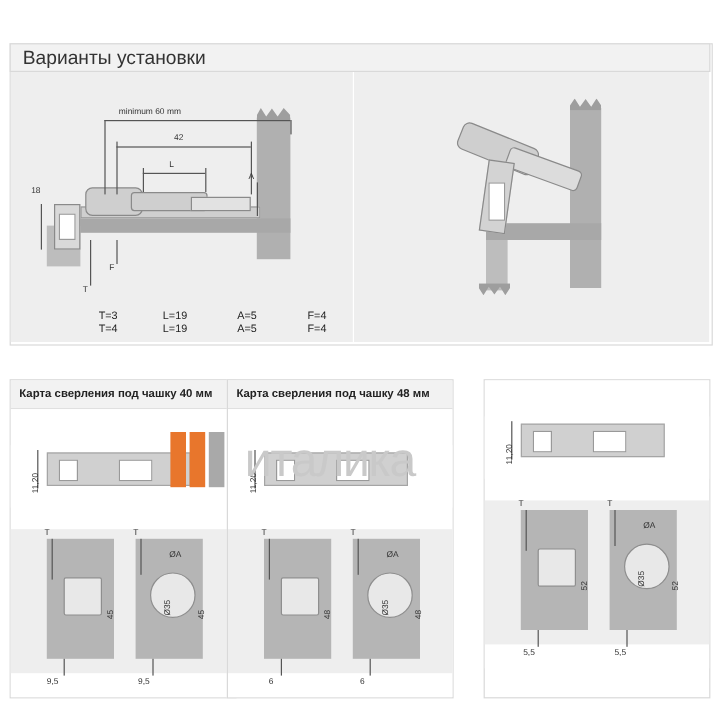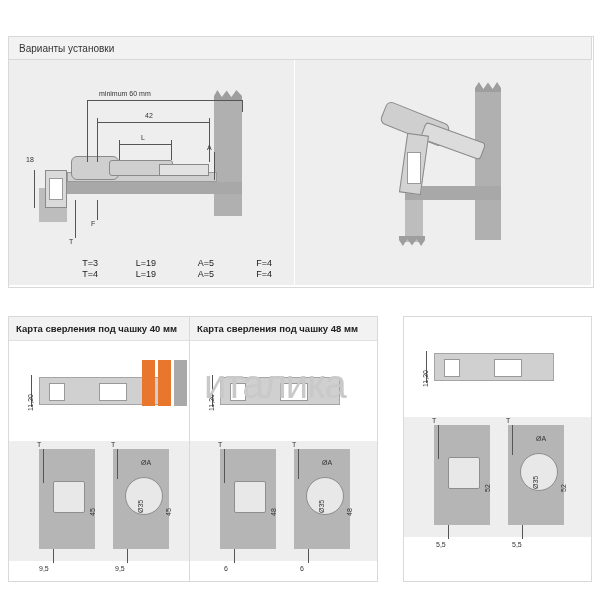--- a/index.html
+++ b/index.html
@@ -13,21 +13,21 @@
   .page{position:relative;width:600px;height:600px;}
 
   
   .top-panel{
     position:absolute;left:8px;top:36px;width:584px;height:250px;
     background:#ffffff;border:1px solid #d9d9d9;
   }
   .panel-title{
     position:absolute;left:8px;top:36px;width:584px;height:24px;
     background:#f2f2f2;border:1px solid #d9d9d9;box-sizing:border-box;
-    font-size:10px;color:#333;line-height:24px;padding-left:10px;
+    font-size:16px;color:#333;line-height:24px;padding-left:10px;
   }
   .top-left{
     position:absolute;left:9px;top:60px;width:285px;height:225px;
     background:#eeeeee;border-right:1px solid #ffffff;
   }
   .top-right{
     position:absolute;left:295px;top:60px;width:296px;height:225px;
     background:#eeeeee;
   }
 

